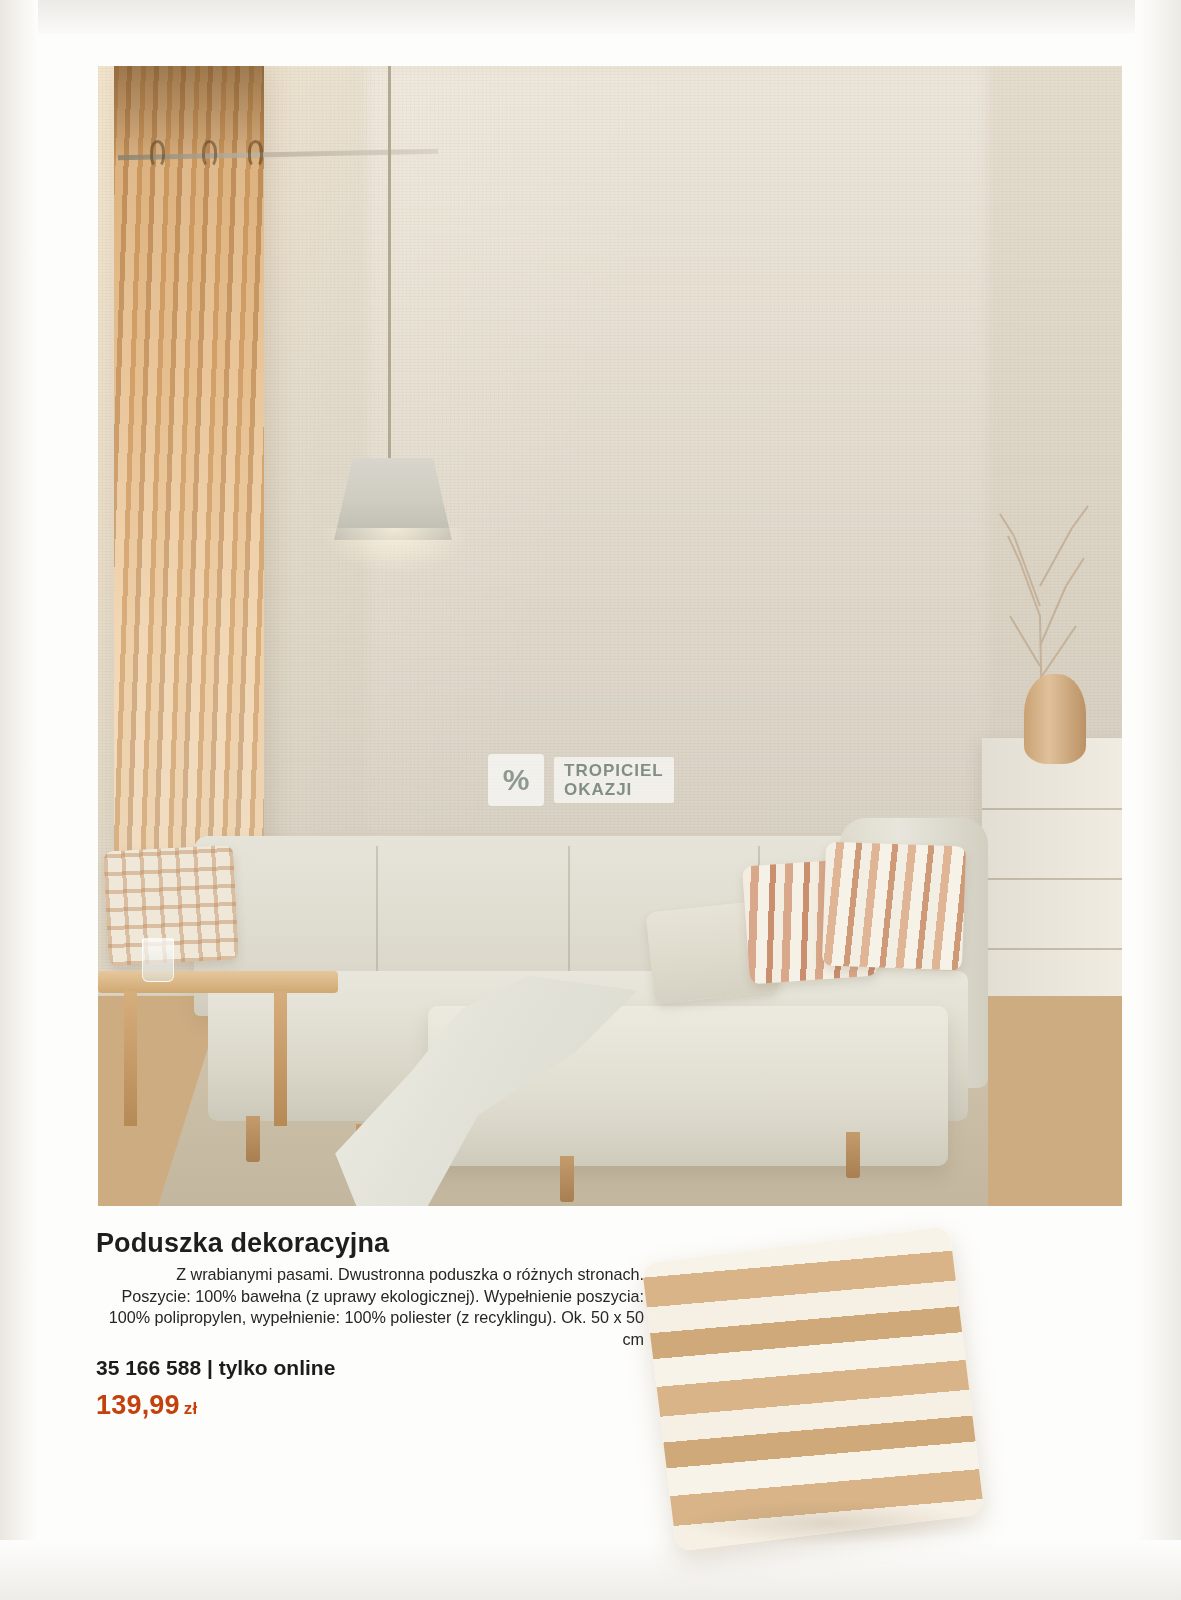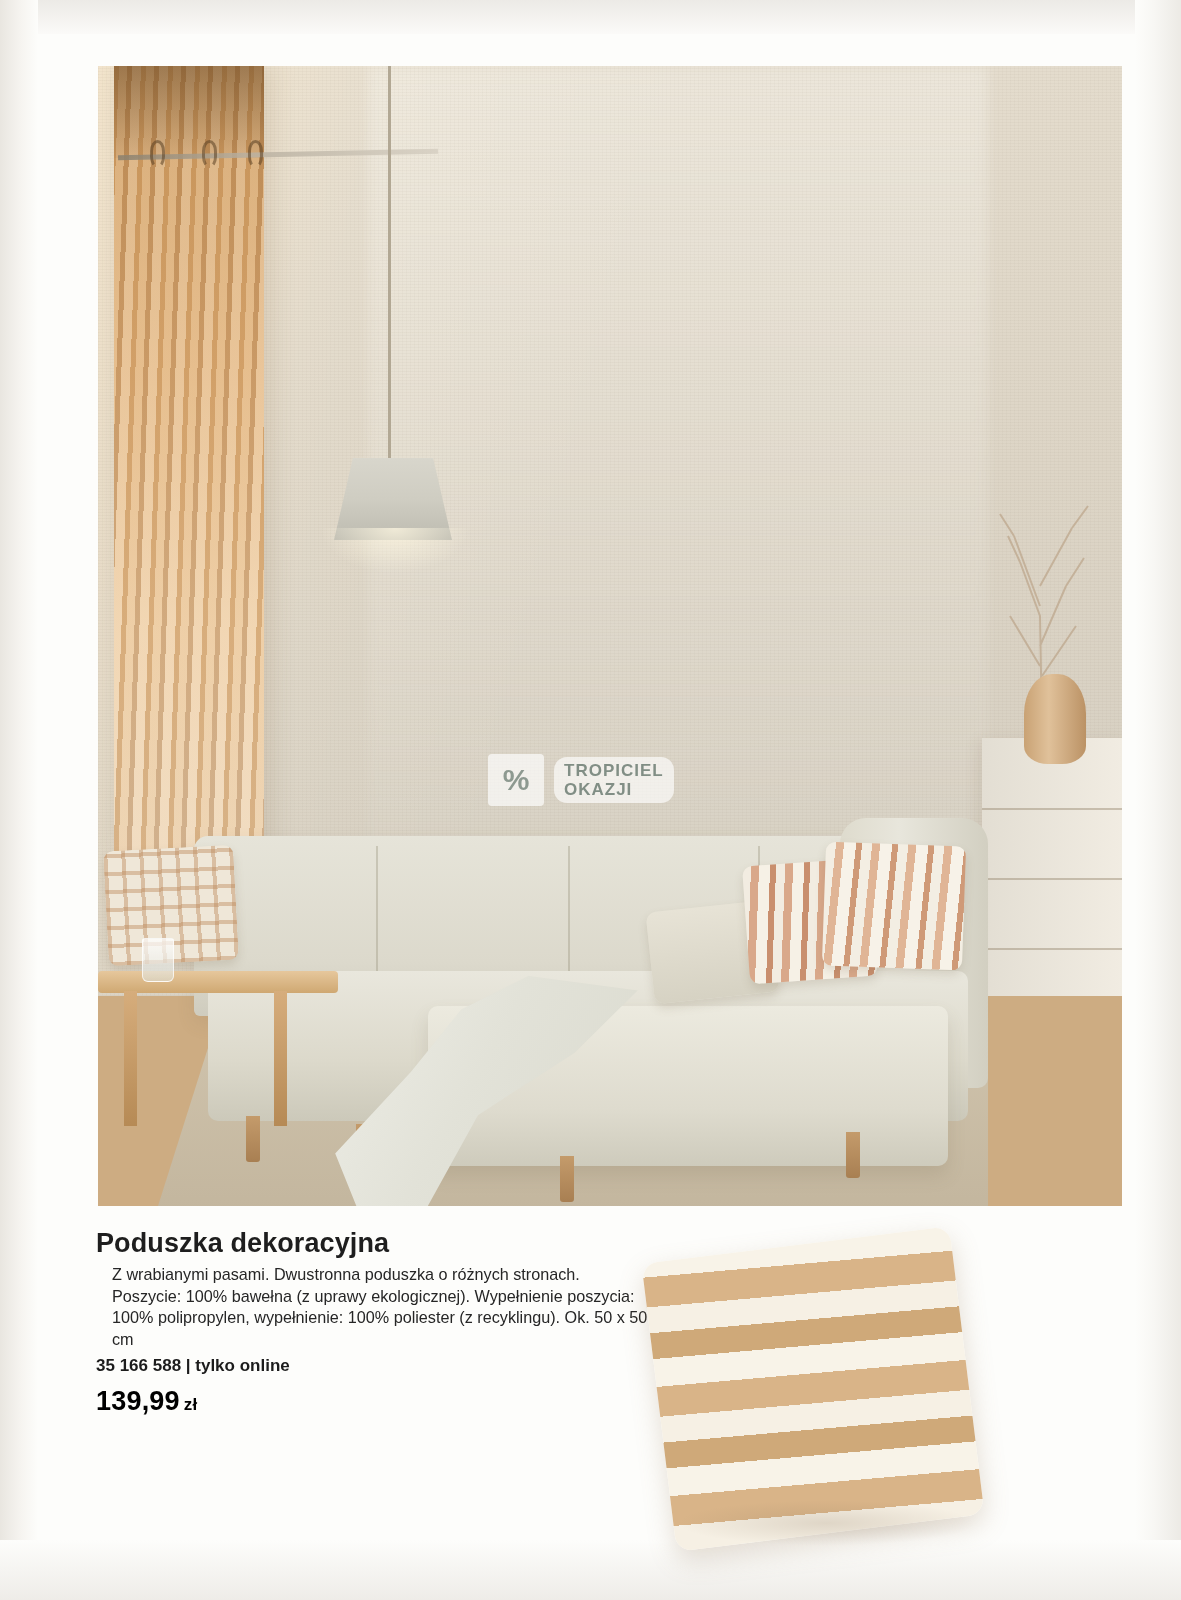--- a/index.html
+++ b/index.html
@@ -311,21 +311,21 @@
     display: flex; align-items: center; justify-content: center;
     color: #7e8e86;
     font-size: 30px;
     font-weight: bold;
   }
   .wm-text {
     display: flex; flex-direction: column;
     justify-content: center;
     background: rgba(255,255,255,0.78);
     padding: 4px 10px;
-    border-radius: 13px;
+    border-radius: 2px;
   }
   .wm-text span {
     font-family: "Liberation Sans", sans-serif;
     font-weight: bold;
     font-size: 17px;
     letter-spacing: 1px;
     color: #6f8078;
     line-height: 1.12;
   }
 
@@ -347,33 +347,34 @@
     font-size: 17.5px;
     font-weight: bold;
     color: #8ca54e;
     margin: 0 0 8px 0;
     letter-spacing: 0.1px;
   }
   .product-desc {
     font-size: 16.2px;
     line-height: 1.33;
     color: #262626;
-    margin: 0 0 6px 16px;
+    margin: 0 0 6px 8px;
     max-width: 540px;
+    text-align: right;
   }
   .product-code {
-    font-size: 17px;
+    font-size: 21px;
     font-weight: bold;
     color: #1c1c1c;
     margin: 0 0 10px 0;
   }
   .product-price {
     font-size: 27px;
     font-weight: bold;
-    color: #000000;
+    color: #c2410c;
     letter-spacing: 0.2px;
   }
   .product-price .cur {
     font-size: 17px;
     font-weight: bold;
     margin-left: 4px;
   }
 
   
   .cutout {

